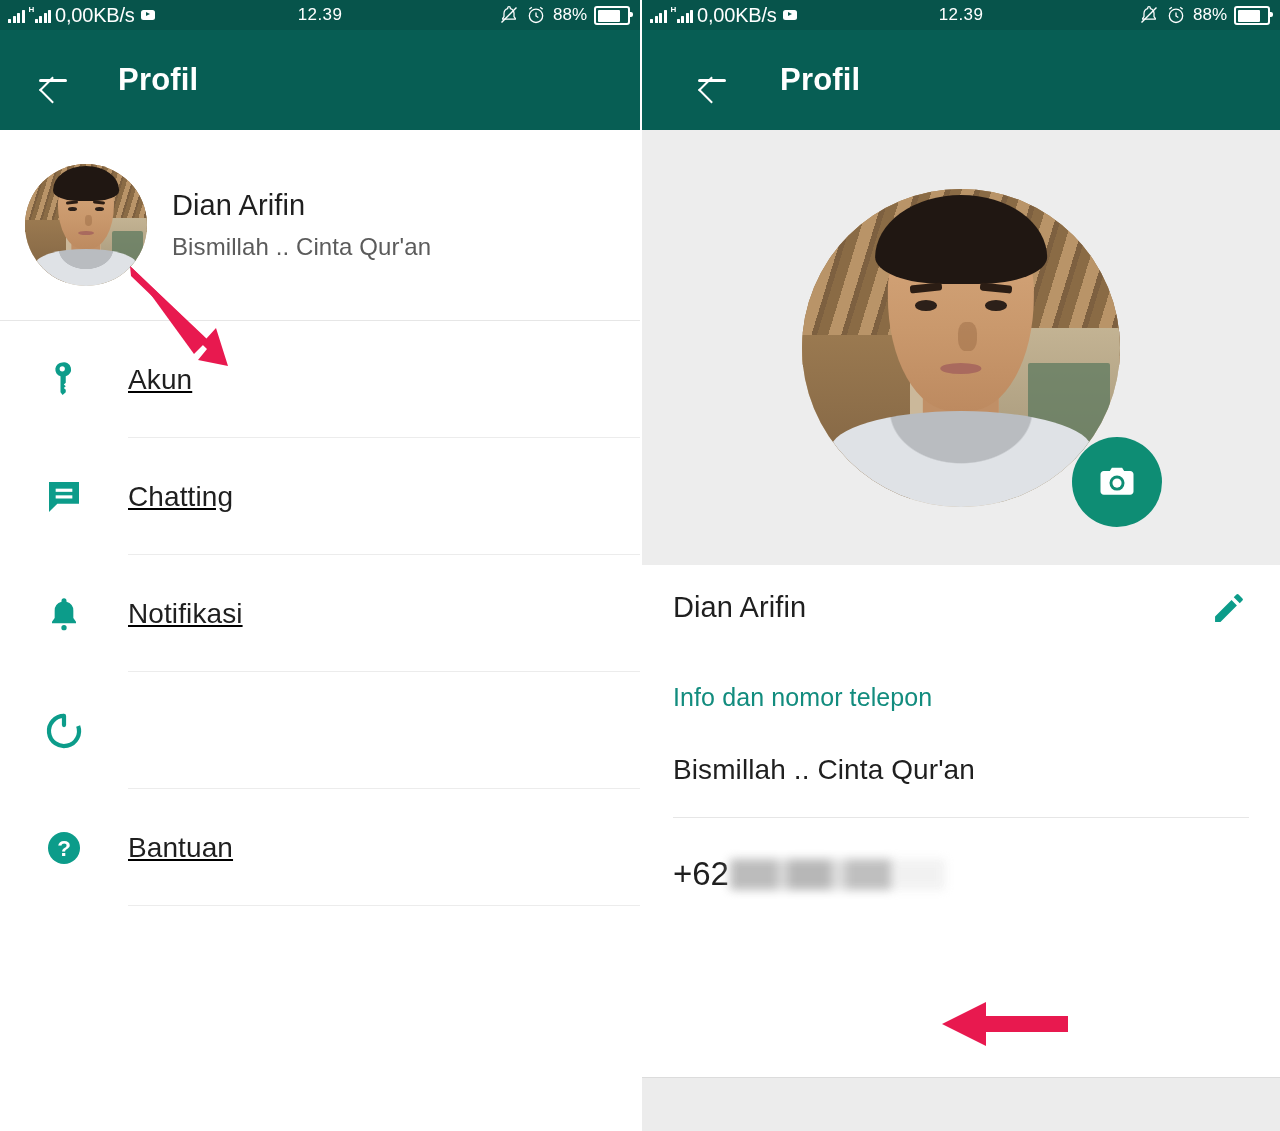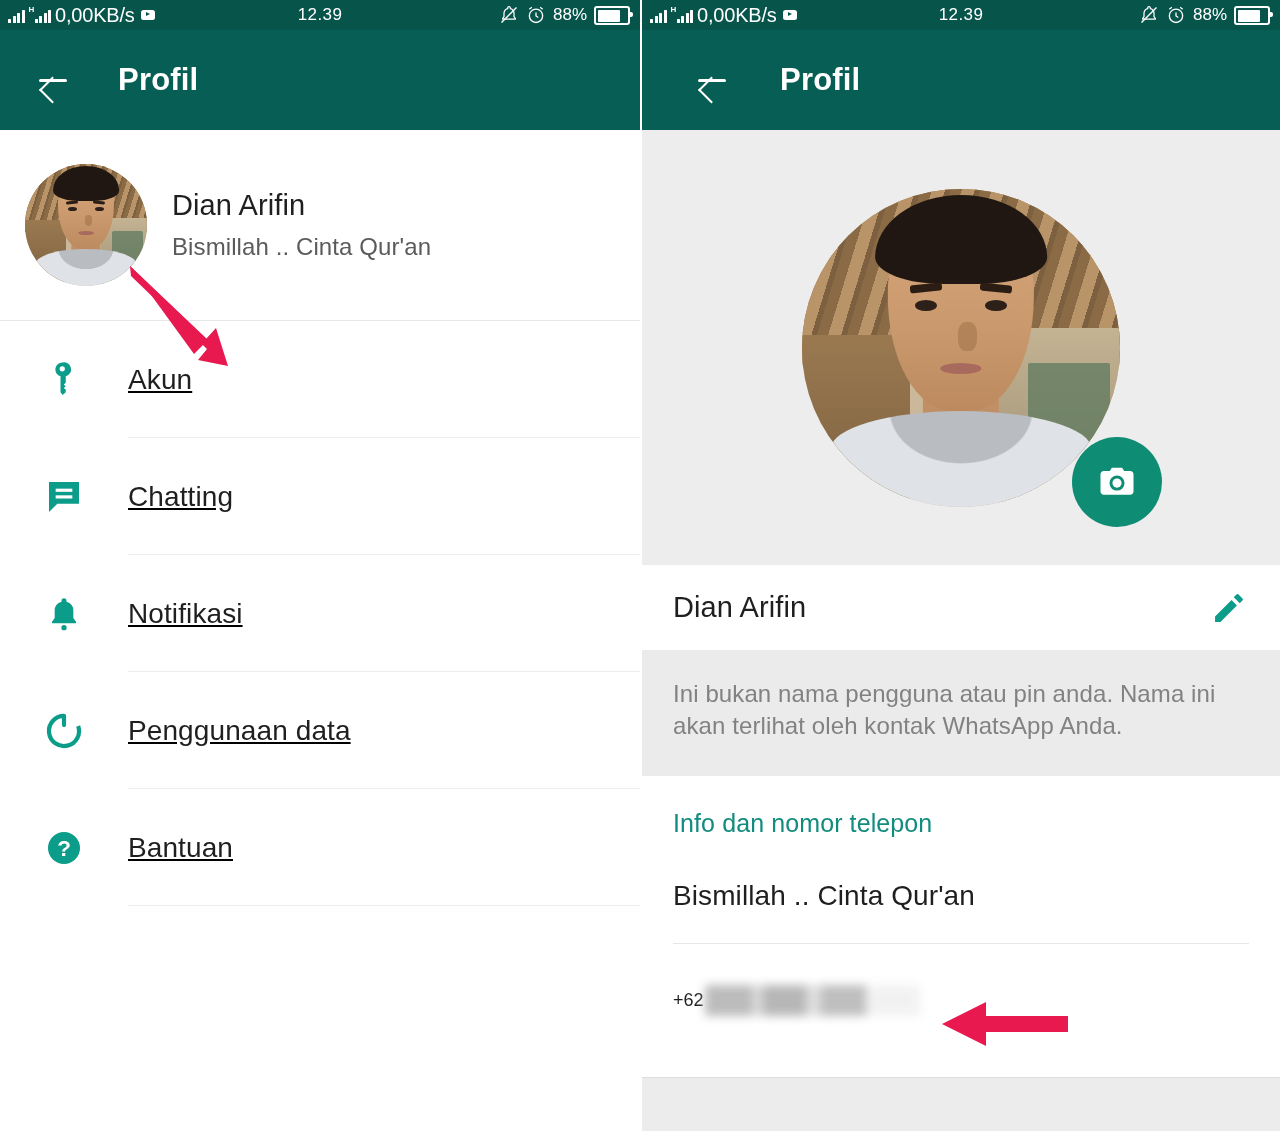--- a/index.html
+++ b/index.html
@@ -88,21 +88,21 @@
 
   .name-row{height:85px;display:flex;align-items:center;padding:0 32px 0 31px;box-sizing:border-box;background:#fff;}
   .name-text{font-size:29px;color:#1f1f1f;flex:1;letter-spacing:.1px;}
   .hint-block{background:#ebebeb;padding:28px 32px 34px 31px;box-sizing:border-box;}
   .hint-text{font-size:24px;color:#828282;line-height:1.34;letter-spacing:.1px;}
   .section{background:#fff;padding:33px 31px 0 31px;box-sizing:border-box;}
   .section-title{font-size:25px;color:#128C7E;letter-spacing:.1px;}
   .about-text{font-size:28px;color:#1f1f1f;margin-top:42px;letter-spacing:.1px;}
   .thin-divider{height:1px;background:#e6e6e6;margin-top:31px;}
   .phone-row{display:flex;align-items:center;margin-top:33px;position:relative;height:46px;}
-  .phone-prefix{font-size:18px;color:#1f1f1f;}
+  .phone-prefix{font-size:33px;color:#1f1f1f;}
   .phone-blur{
     margin-left:1px;width:215px;height:31px;border-radius:2px;
     background:linear-gradient(90deg,#b9b9b9 0 22%,#d8d8d8 22% 27%,#b4b4b4 27% 47%,#dcdcdc 47% 54%,#bcbcbc 54% 75%,rgba(220,220,220,.4) 75% 100%);
     filter:blur(5px);opacity:.95;
   }
   .bottom-strip{background:#ececec;position:absolute;left:0;right:0;bottom:0;height:53px;border-top:1px solid #dcdcdc;}
 
   
   .arrow-left-panel{position:absolute;left:128px;top:262px;width:118px;height:110px;pointer-events:none;}
   .arrow-right-panel{position:absolute;left:300px;top:1000px;width:130px;height:48px;pointer-events:none;}
@@ -242,21 +242,20 @@
       <div class="li-divider"></div>
     </div>
 
     <div class="list-item">
       <div class="li-icon">
         <svg width="42" height="42" viewBox="0 0 24 24" fill="none" stroke="#0C9C8A" stroke-width="2.4">
           <path d="M12 3.4a8.6 8.6 0 1 0 8.1 5.7"></path>
           <path d="M12 3.4v5.2" stroke-linecap="round"></path>
         </svg>
       </div>
-      <div class="li-label">Penggunaan data</div>
       <div class="li-divider"></div>
     </div>
 
 
     <div class="list-item">
       <div class="li-icon">
         <svg width="40" height="40" viewBox="0 0 24 24">
           <circle cx="12" cy="12" r="9.6" fill="#0C9C8A"></circle>
           <text x="12" y="17" text-anchor="middle" font-size="13.5" font-weight="bold" fill="#fff" font-family="Liberation Sans, sans-serif">?</text>
         </svg>
@@ -342,23 +341,20 @@
       </div>
     </div>
 
     <div class="name-row">
       <div class="name-text">Dian Arifin</div>
       <svg width="38" height="38" viewBox="0 0 24 24" fill="#0C9C8A">
         <path d="M3.2 17.4V20.8h3.4L17 10.4l-3.4-3.4zM20.5 7.3a.95.95 0 0 0 0-1.35l-2.45-2.45a.95.95 0 0 0-1.35 0l-1.7 1.7 3.8 3.8z"></path>
       </svg>
     </div>
 
-    <div class="hint-block">
-      <div class="hint-text">Ini bukan nama pengguna atau pin anda. Nama ini akan terlihat oleh kontak WhatsApp Anda.</div>
-    </div>
 
     <div class="section">
       <div class="section-title">Info dan nomor telepon</div>
       <div class="about-text">Bismillah .. Cinta Qur'an</div>
       <div class="thin-divider"></div>
       <div class="phone-row">
         <span class="phone-prefix">+62</span>
         <span class="phone-blur"></span>
       </div>
     </div>

